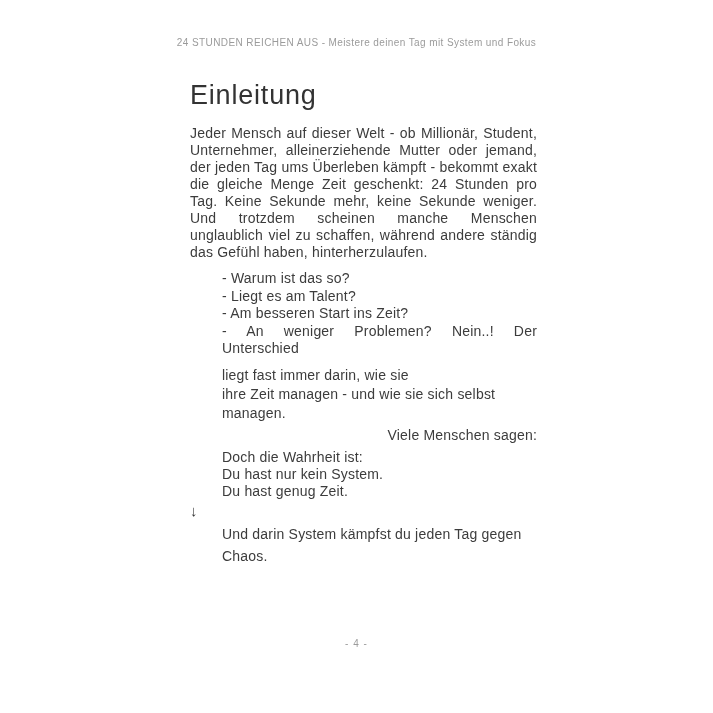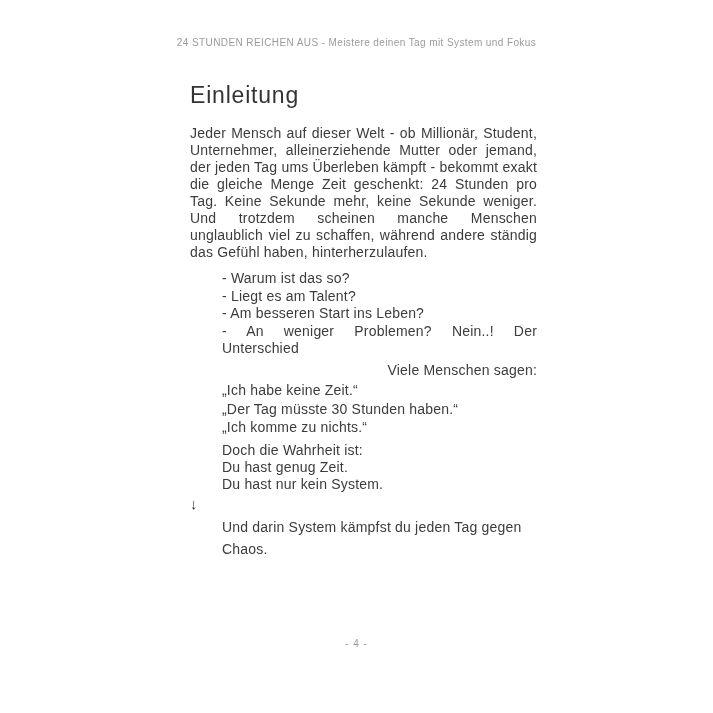--- a/index.html
+++ b/index.html
@@ -26,21 +26,21 @@
   .content {
     position: absolute;
     left: 190px;
     top: 82px;
     width: 347px;
     color: #3c3c3c;
     font-size: 14px;
     letter-spacing: 0.2px;
   }
   .title {
-    font-size: 23px;
+    font-size: 27px;
     font-weight: 400;
     letter-spacing: 0.8px;
     color: #333333;
     line-height: 27px;
     margin-bottom: 11px;
   }
   .para {
     text-align: justify;
     line-height: 17px;
     margin-top: 16px;
@@ -85,38 +85,37 @@
 
   <div class="content">
 
     <h1 class="title">Einleitung</h1>
 
     <p class="para">Jeder Mensch auf dieser Welt - ob Millionär, Student, Unternehmer, alleinerziehende Mutter oder jemand, der jeden Tag ums Überleben kämpft - bekommt exakt die gleiche Menge Zeit geschenkt: 24 Stunden pro Tag. Keine Sekunde mehr, keine Sekunde weniger. Und trotzdem scheinen manche Menschen unglaublich viel zu schaffen, während andere ständig das Gefühl haben, hinterherzulaufen.</p>
 
     <div class="block questions">
       <div class="line">- Warum ist das so?</div>
       <div class="line">- Liegt es am Talent?</div>
-      <div class="line">- Am besseren Start ins Leben?</div>
+      <div class="line">- Am besseren Start ins Zeit?</div>
       <div class="line justify-last">- An weniger Problemen? Nein..! Der Unterschied</div>
     </div>
 
+    <div class="block continuation">
+      <div class="line">liegt fast immer darin, wie sie</div>
+      <div class="line">ihre Zeit managen - und wie sie sich selbst managen.</div>
+    </div>
 
     <p class="block lead-in">Viele Menschen sagen:</p>
 
-    <div class="block quotes">
-      <div class="line">„Ich habe keine Zeit.“</div>
-      <div class="line">„Der Tag müsste 30 Stunden haben.“</div>
-      <div class="line">„Ich komme zu nichts.“</div>
-    </div>
 
     <p class="block truth-label">Doch die Wahrheit ist:</p>
 
     <div class="block truth-lines">
+      <div class="line">Du hast nur kein System.</div>
       <div class="line">Du hast genug Zeit.</div>
-      <div class="line">Du hast nur kein System.</div>
     </div>
 
     <div class="arrow">↓</div>
 
     <div class="block closing">
       <div class="line">Und darin System kämpfst du jeden Tag gegen</div>
       <div class="line">Chaos.</div>
     </div>
 
   </div>

